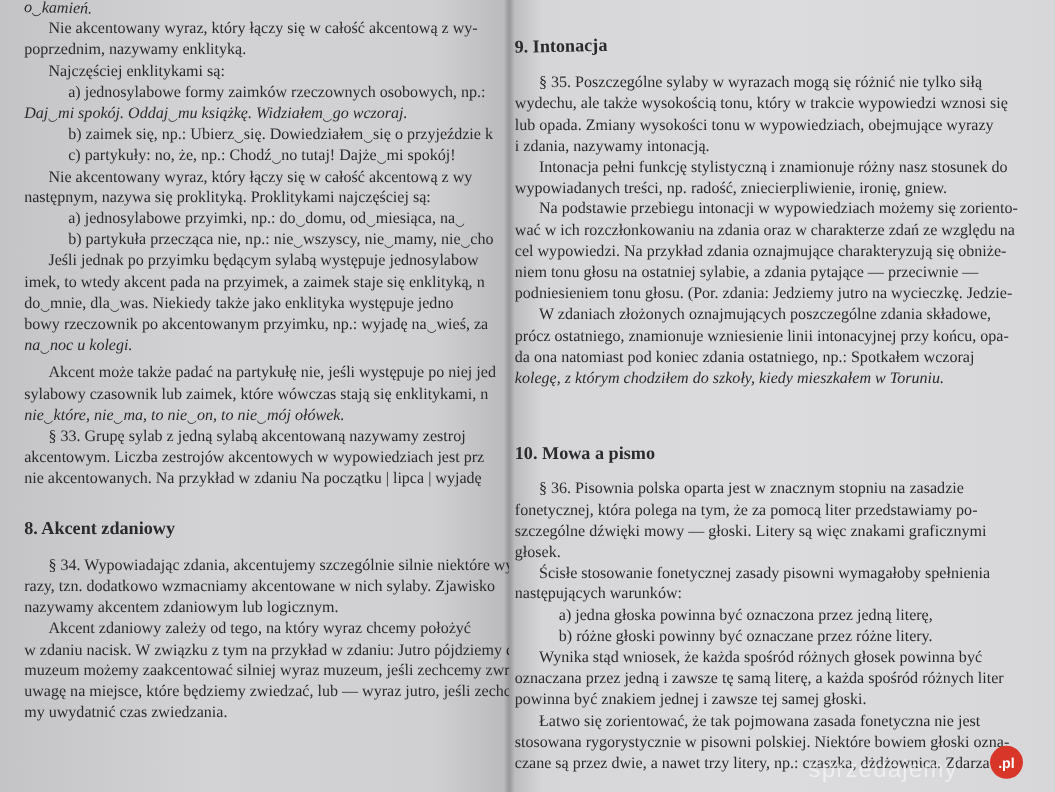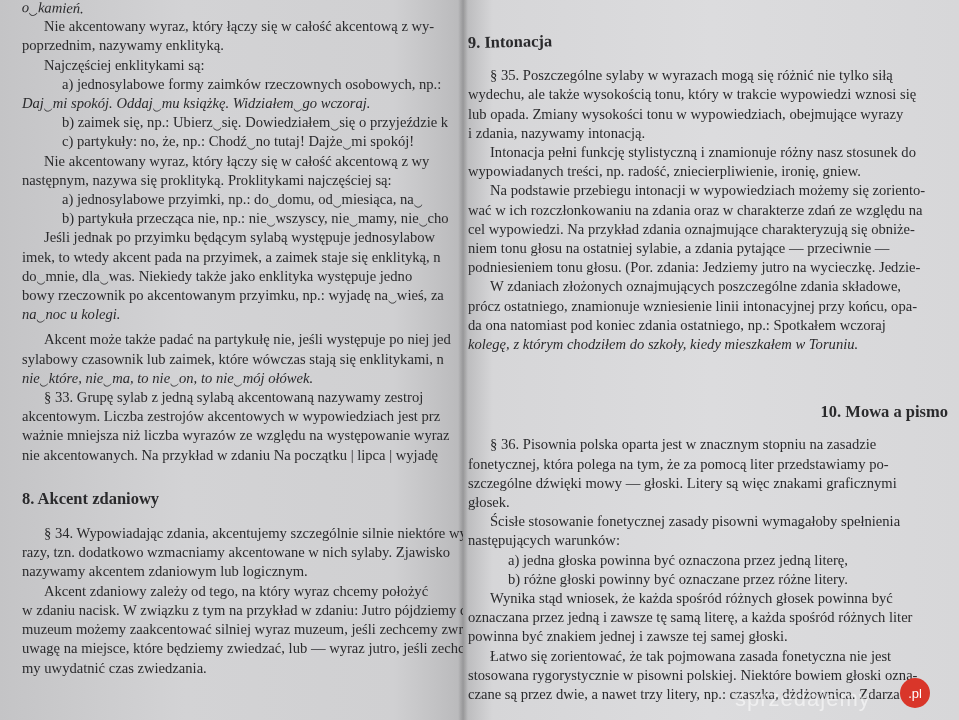--- a/index.html
+++ b/index.html
@@ -25,28 +25,28 @@
   .text { position: absolute; font-size: 14.6px; line-height: 19.2px; white-space: nowrap; }
   .left-text { left: 22px; top: -2px; width: 470px; }
   .right-text { left: 5px; top: 0; width: 480px; }
   p { margin: 0; }
   .ind { text-indent: 22px; }
   .li { padding-left: 40px; }
   i { font-style: italic; }
   .heading { font-weight: bold; font-size: 16.5px; }
   .h8 { margin-top: 24px; margin-bottom: 16px; }
   .h9 { margin-top: 33px; margin-bottom: 14px; }
-  .h10 { margin-top: 48px; margin-bottom: 14px; text-align: right; }
+  .h10 { margin-top: 48px; margin-bottom: 14px; }
   .gap { height: 6px; }
   .tilt1 { transform: rotate(1.2deg); transform-origin: 0 0; }
   .tilt-r { transform: rotate(-1.2deg); transform-origin: 0 100%; }
   .watermark {
     position: absolute; left: 900px; top: 678px; width: 30px; height: 30px;
     border-radius: 50%; background: #d9362a; color: #fff;
-    font-family: "Liberation Sans", sans-serif; font-weight: normal; font-size: 13px;
+    font-family: "Liberation Sans", sans-serif; font-weight: bold; font-size: 13px;
     display: flex; align-items: center; justify-content: center;
   }
   .watermark-text {
     position: absolute; left: 735px; top: 686px;
     font-family: "Liberation Sans", sans-serif; font-size: 22px; font-weight: normal;
     color: rgba(255,255,255,0.55); letter-spacing: 1px;
   }
   .line { display: block; }
 </style>
 </head>
@@ -70,21 +70,20 @@
     <p class="line">imek, to wtedy akcent pada na przyimek, a zaimek staje się enklityką, n</p>
     <p class="line">do‿mnie, dla‿was. Niekiedy także jako enklityka występuje jedno</p>
     <p class="line">bowy rzeczownik po akcentowanym przyimku, np.: wyjadę na‿wieś, za</p>
     <p class="line"><i>na‿noc u kolegi.</i></p>
     <div class="gap"></div>
     <p class="line ind">Akcent może także padać na partykułę nie, jeśli występuje po niej jed</p>
     <p class="line">sylabowy czasownik lub zaimek, które wówczas stają się enklitykami, n</p>
     <p class="line"><i>nie‿które, nie‿ma, to nie‿on, to nie‿mój ołówek.</i></p>
     <p class="line ind">§ 33. Grupę sylab z jedną sylabą akcentowaną nazywamy zestroj</p>
     <p class="line">akcentowym. Liczba zestrojów akcentowych w wypowiedziach jest prz</p>
-    <p class="line">ważnie mniejsza niż liczba wyrazów ze względu na występowanie wyraz</p>
     <p class="line">nie akcentowanych. Na przykład w zdaniu Na początku | lipca | wyjadę</p>
 
     <p class="line heading h8">8. Akcent zdaniowy</p>
 
     <p class="line ind">§ 34. Wypowiadając zdania, akcentujemy szczególnie silnie niektóre wy</p>
     <p class="line">razy, tzn. dodatkowo wzmacniamy akcentowane w nich sylaby. Zjawisko</p>
     <p class="line">nazywamy akcentem zdaniowym lub logicznym.</p>
     <p class="line ind">Akcent zdaniowy zależy od tego, na który wyraz chcemy położyć</p>
     <p class="line">w zdaniu nacisk. W związku z tym na przykład w zdaniu: Jutro pójdziemy do</p>
     <p class="line">muzeum możemy zaakcentować silniej wyraz muzeum, jeśli zechcemy zwrócić</p>

